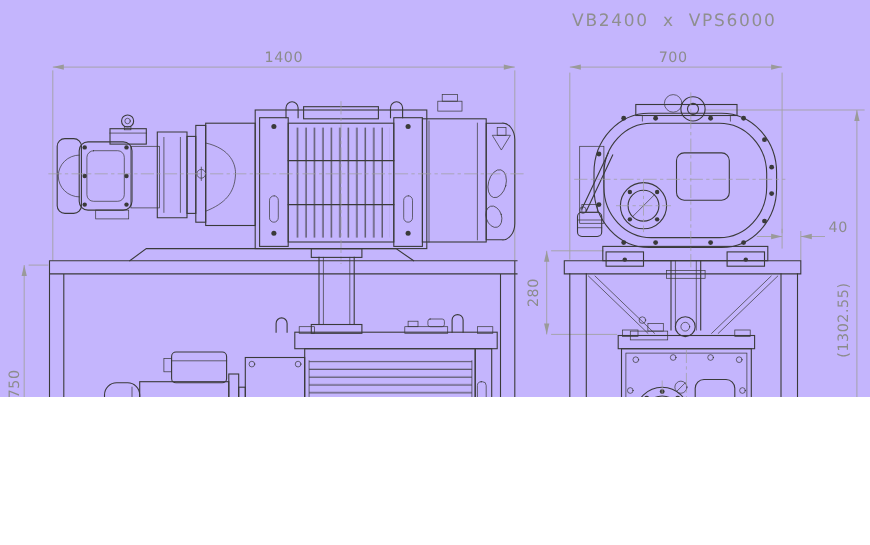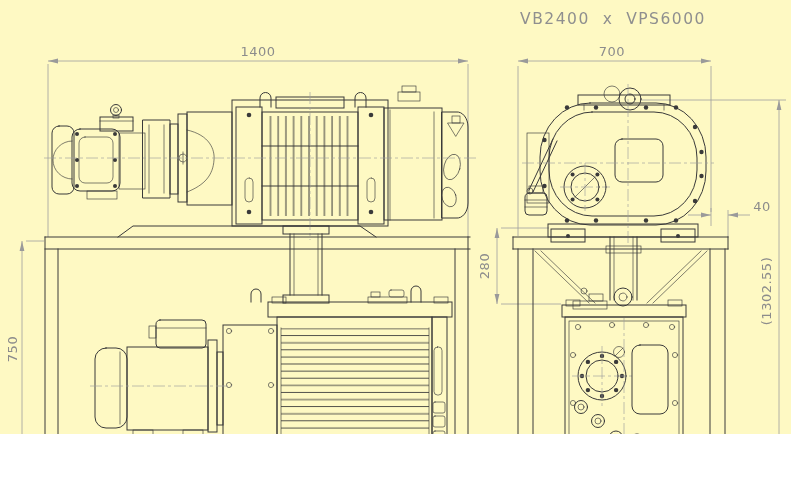--- a/index.html
+++ b/index.html
@@ -1,16 +1,16 @@
 <!DOCTYPE html>
 <html><head>
 <meta charset="utf-8">
 <style>
   html,body{margin:0;padding:0;background:#ffffff;}
-  .canvas{position:relative;width:791px;height:434px;background:#fef9c3;overflow:hidden;
+  .canvas{position:relative;width:791px;height:361px;background:#c4b5fd;overflow:hidden;
           font-family:"DejaVu Sans", sans-serif;}
   svg{display:block}
   
   .s{stroke:#3a3a3a;fill:none;stroke-width:1;stroke-linecap:square;stroke-linejoin:miter}
   .s2{stroke:#3a3a3a;fill:none;stroke-width:.65;stroke-linecap:square}
   .f{fill:#3a3a3a;stroke:none}
   
   .d{stroke:#a0a0a0;fill:none;stroke-width:.8}
   .da{fill:#9a9a9a;stroke:none}
   

